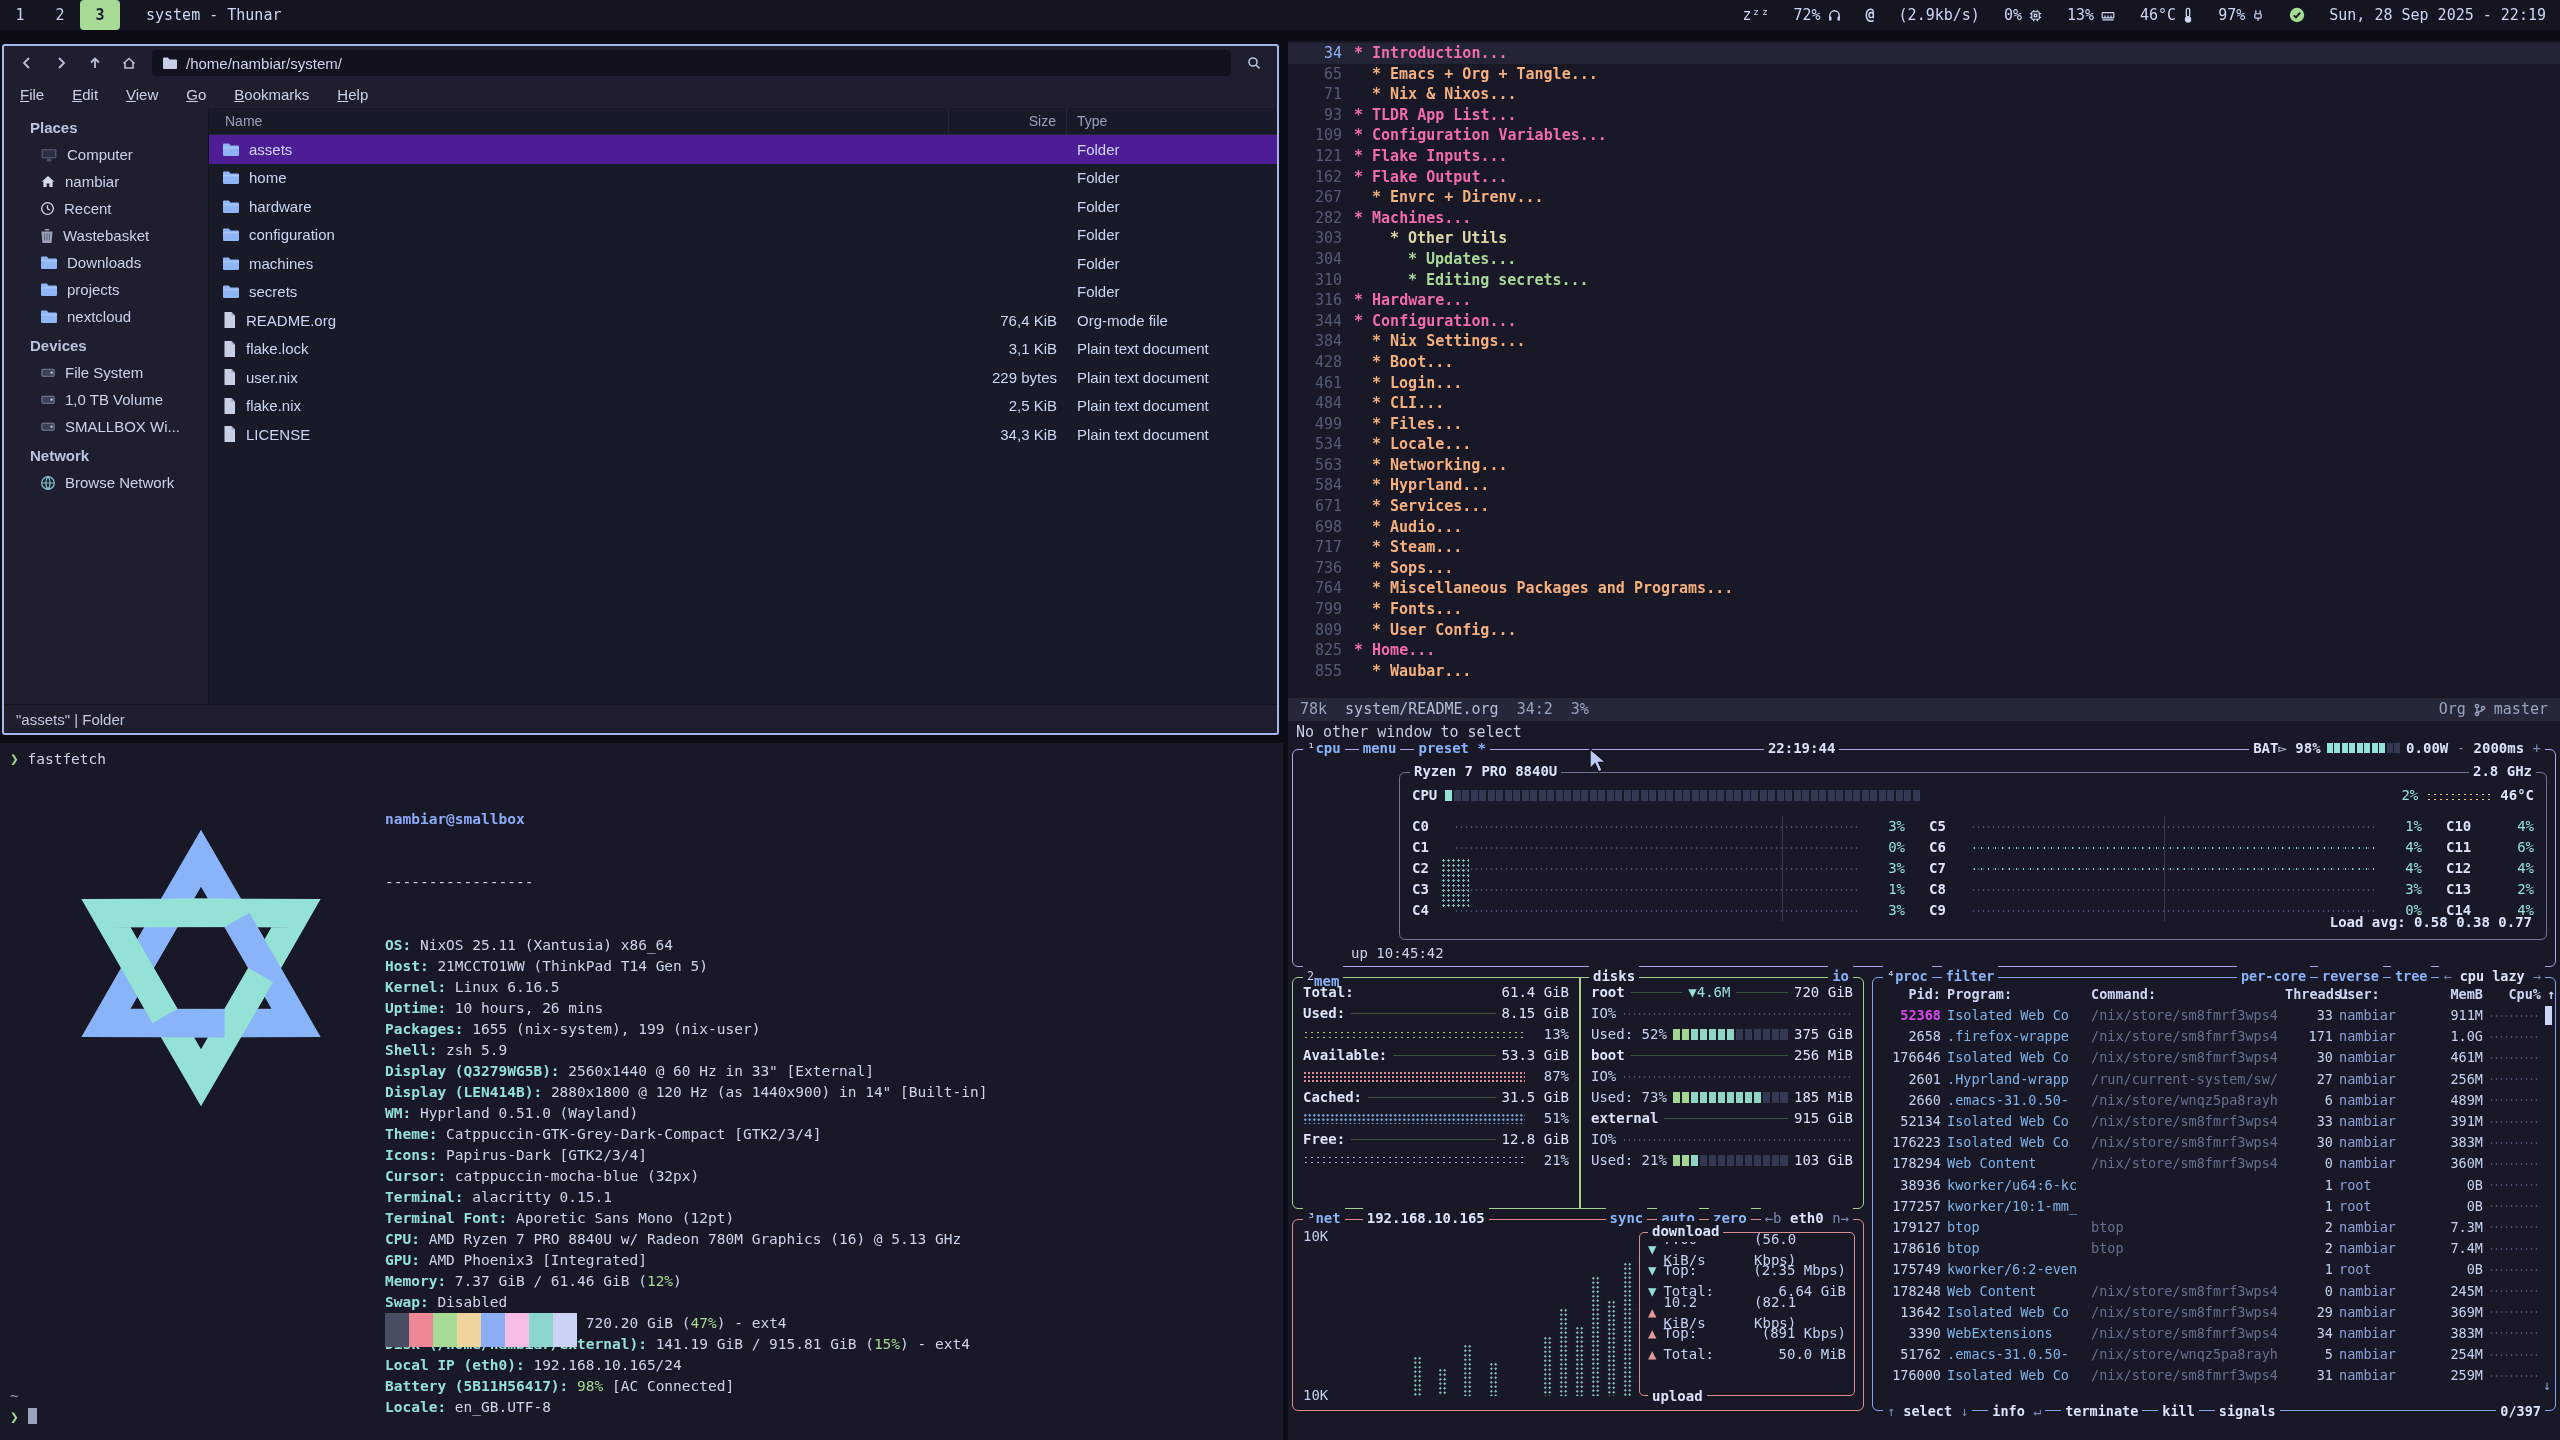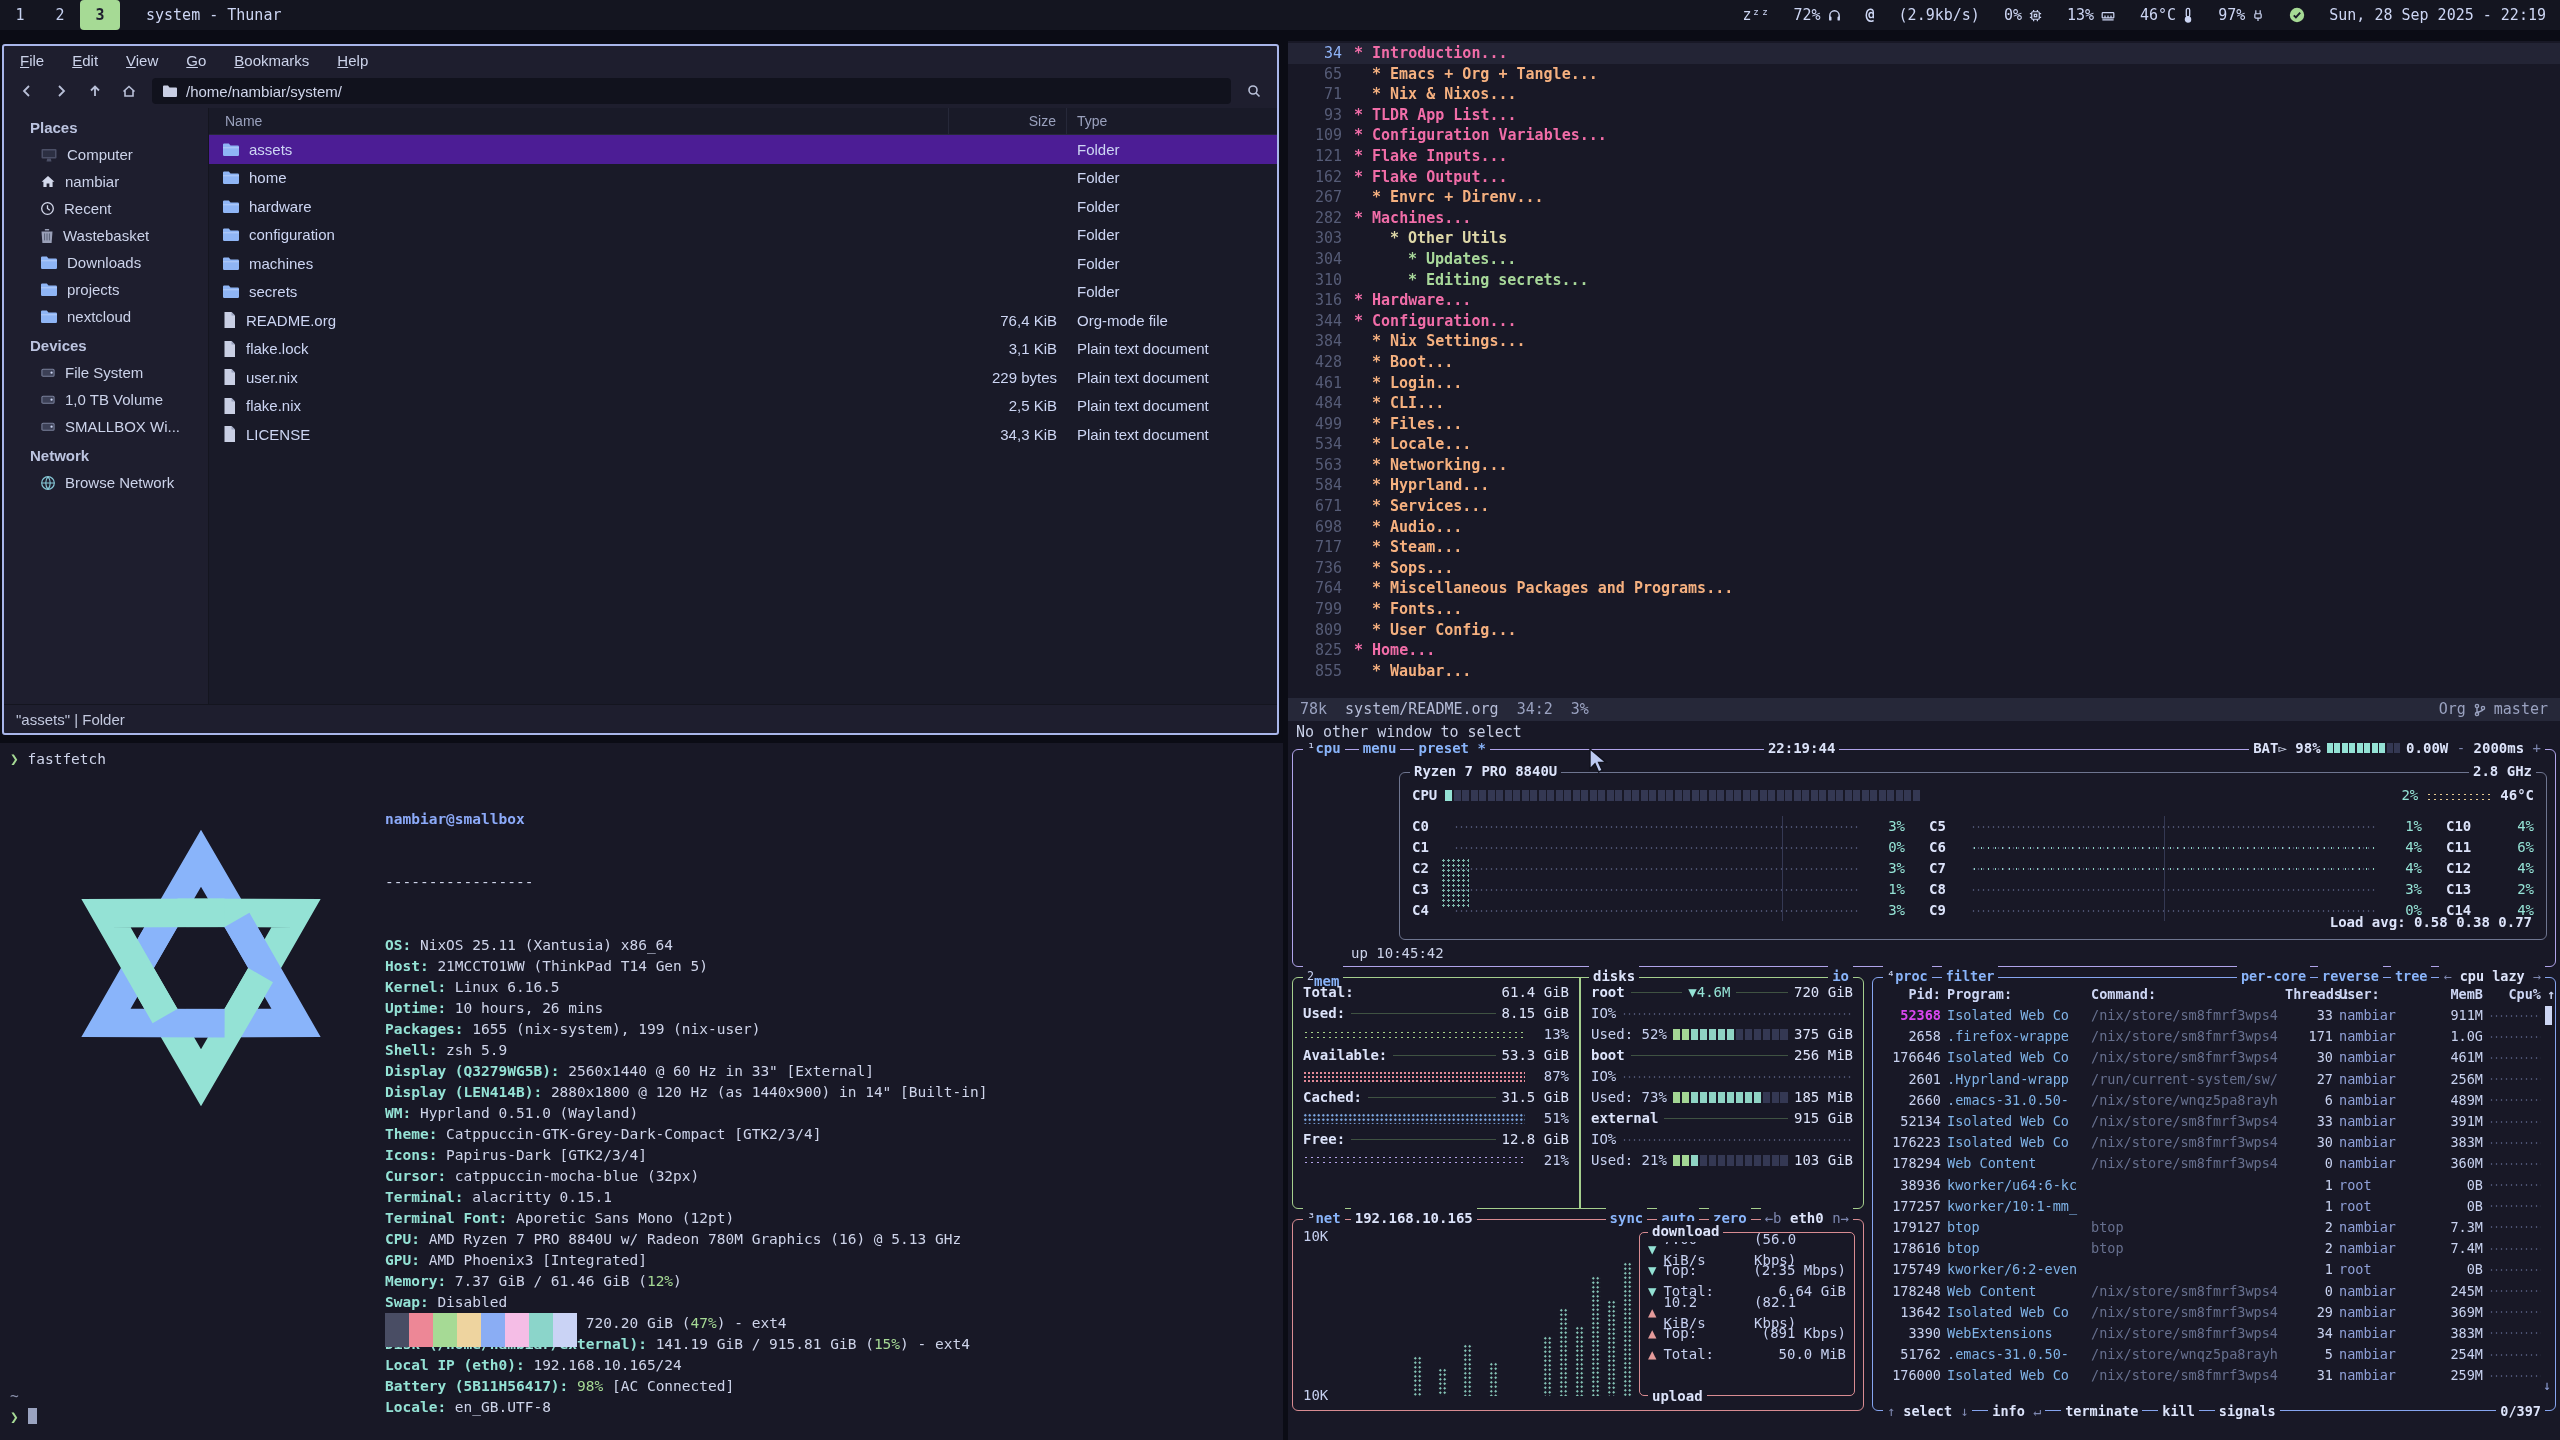--- a/index.html
+++ b/index.html
@@ -252,74 +252,74 @@
           </svg>
         </span>
       </span>
       <span class="sitm">
         <span>Sun, 28 Sep 2025 - 22:19</span>
       </span>
     </div>
 </div>
 
 <div id="thunar">
+  <div id="toolbar">
+    <div class="tbtn">
+      <span class="ic">
+          <svg width="16" height="16" viewBox="0 0 16 16" fill="none" stroke="currentColor" stroke-width="1.8">
+            <path d="M10 3 5 8l5 5"></path>
+          </svg>
+        </span>
+    </div>
+    <div class="tbtn">
+      <span class="ic">
+          <svg width="16" height="16" viewBox="0 0 16 16" fill="none" stroke="currentColor" stroke-width="1.8">
+            <path d="M6 3l5 5-5 5"></path>
+          </svg>
+        </span>
+    </div>
+    <div class="tbtn">
+      <span class="ic">
+          <svg width="16" height="16" viewBox="0 0 16 16" fill="none" stroke="currentColor" stroke-width="1.8">
+            <path d="M8 13V4M4 7.5 8 3.5l4 4"></path>
+          </svg>
+        </span>
+    </div>
+    <div class="tbtn">
+      <span class="ic">
+          <svg width="16" height="16" viewBox="0 0 16 16" fill="none" stroke="currentColor" stroke-width="1.6">
+            <path d="M2.5 8.5 8 3.5l5.5 5M4 7.5V13h8V7.5"></path>
+          </svg>
+        </span>
+    </div>
+    <div id="pathbar">
+      <span class="ic">
+          <svg width="16" height="14" viewBox="0 0 16 14">
+            <path d="M1 2.5a1 1 0 0 1 1-1h4l1.5 2H14a1 1 0 0 1 1 1V12a1 1 0 0 1-1 1H2a1 1 0 0 1-1-1z" fill="#c9cfe4"></path>
+          </svg>
+        </span>
+      <span>/home/nambiar/system/</span>
+    </div>
+    <div class="tbtn">
+      <span class="ic">
+          <svg width="16" height="16" viewBox="0 0 16 16" fill="none" stroke="currentColor" stroke-width="1.6">
+            <circle cx="7" cy="7" r="4"></circle>
+            <path d="M10 10l3.5 3.5"></path>
+          </svg>
+        </span>
+    </div>
+  </div>
   <div id="menubar">
       <span class="mitem"><u>F</u>ile</span>
       <span class="mitem"><u>E</u>dit</span>
       <span class="mitem"><u>V</u>iew</span>
       <span class="mitem"><u>G</u>o</span>
       <span class="mitem"><u>B</u>ookmarks</span>
       <span class="mitem"><u>H</u>elp</span>
     </div>
-  <div id="toolbar">
-    <div class="tbtn">
-      <span class="ic">
-          <svg width="16" height="16" viewBox="0 0 16 16" fill="none" stroke="currentColor" stroke-width="1.8">
-            <path d="M10 3 5 8l5 5"></path>
-          </svg>
-        </span>
-    </div>
-    <div class="tbtn">
-      <span class="ic">
-          <svg width="16" height="16" viewBox="0 0 16 16" fill="none" stroke="currentColor" stroke-width="1.8">
-            <path d="M6 3l5 5-5 5"></path>
-          </svg>
-        </span>
-    </div>
-    <div class="tbtn">
-      <span class="ic">
-          <svg width="16" height="16" viewBox="0 0 16 16" fill="none" stroke="currentColor" stroke-width="1.8">
-            <path d="M8 13V4M4 7.5 8 3.5l4 4"></path>
-          </svg>
-        </span>
-    </div>
-    <div class="tbtn">
-      <span class="ic">
-          <svg width="16" height="16" viewBox="0 0 16 16" fill="none" stroke="currentColor" stroke-width="1.6">
-            <path d="M2.5 8.5 8 3.5l5.5 5M4 7.5V13h8V7.5"></path>
-          </svg>
-        </span>
-    </div>
-    <div id="pathbar">
-      <span class="ic">
-          <svg width="16" height="14" viewBox="0 0 16 14">
-            <path d="M1 2.5a1 1 0 0 1 1-1h4l1.5 2H14a1 1 0 0 1 1 1V12a1 1 0 0 1-1 1H2a1 1 0 0 1-1-1z" fill="#c9cfe4"></path>
-          </svg>
-        </span>
-      <span>/home/nambiar/system/</span>
-    </div>
-    <div class="tbtn">
-      <span class="ic">
-          <svg width="16" height="16" viewBox="0 0 16 16" fill="none" stroke="currentColor" stroke-width="1.6">
-            <circle cx="7" cy="7" r="4"></circle>
-            <path d="M10 10l3.5 3.5"></path>
-          </svg>
-        </span>
-    </div>
-  </div>
   <div id="mainrow">
     <div id="sidebar">
         <div class="sec-title">Places</div>
         <div class="sitem">
           <span class="ic">
             <svg width="18" height="16" viewBox="0 0 18 16">
               <rect x="1.5" y="2" width="15" height="9.5" rx="1" fill="#4b4f66"></rect>
               <rect x="3" y="3.5" width="12" height="6.5" fill="#2c2f42"></rect>
               <path d="M6.5 14.4h5l-.7-2.9h-3.6z" fill="#4b4f66"></path>
             </svg>
@@ -979,21 +979,21 @@
             <i></i>
           </span>
           <span class="dsize">103 GiB</span>
         </div>
       </div>
   </div>
 
   <div class="panel" id="p-net">
     <div class="ptitle" id="nettitle">
         <span class="tab"><span>³</span><span class="tabblue">net</span></span>
-        <span class="tab bold" style="margin-left: 6px;">192.168.10.165</span>
+        <span class="tab bold" style="margin-left: 18px;">192.168.10.165</span>
         <div style="flex: 1 1 0%;"></div>
         <span class="tab tabblue" style="margin-left: 10px;">sync</span>
         <span class="tab tabblue" style="margin-left: 10px;">auto</span>
         <span class="tab tabblue" style="margin-left: 10px;">zero</span>
         <span class="tab" style="margin-left: 10px;"><span class="dim">←b </span><span class="bold">eth0</span><span class="dim"> n→</span></span>
       </div>
     <div id="netscaletop">10K</div>
     <div id="netscalebot">10K</div>
     <div id="netgraph" style="position: absolute; inset: 0px 230px 0px 0px;">
         <div class="netcol" style="left: 120px; bottom: 14px; width: 10px; height: 40px;"></div>

